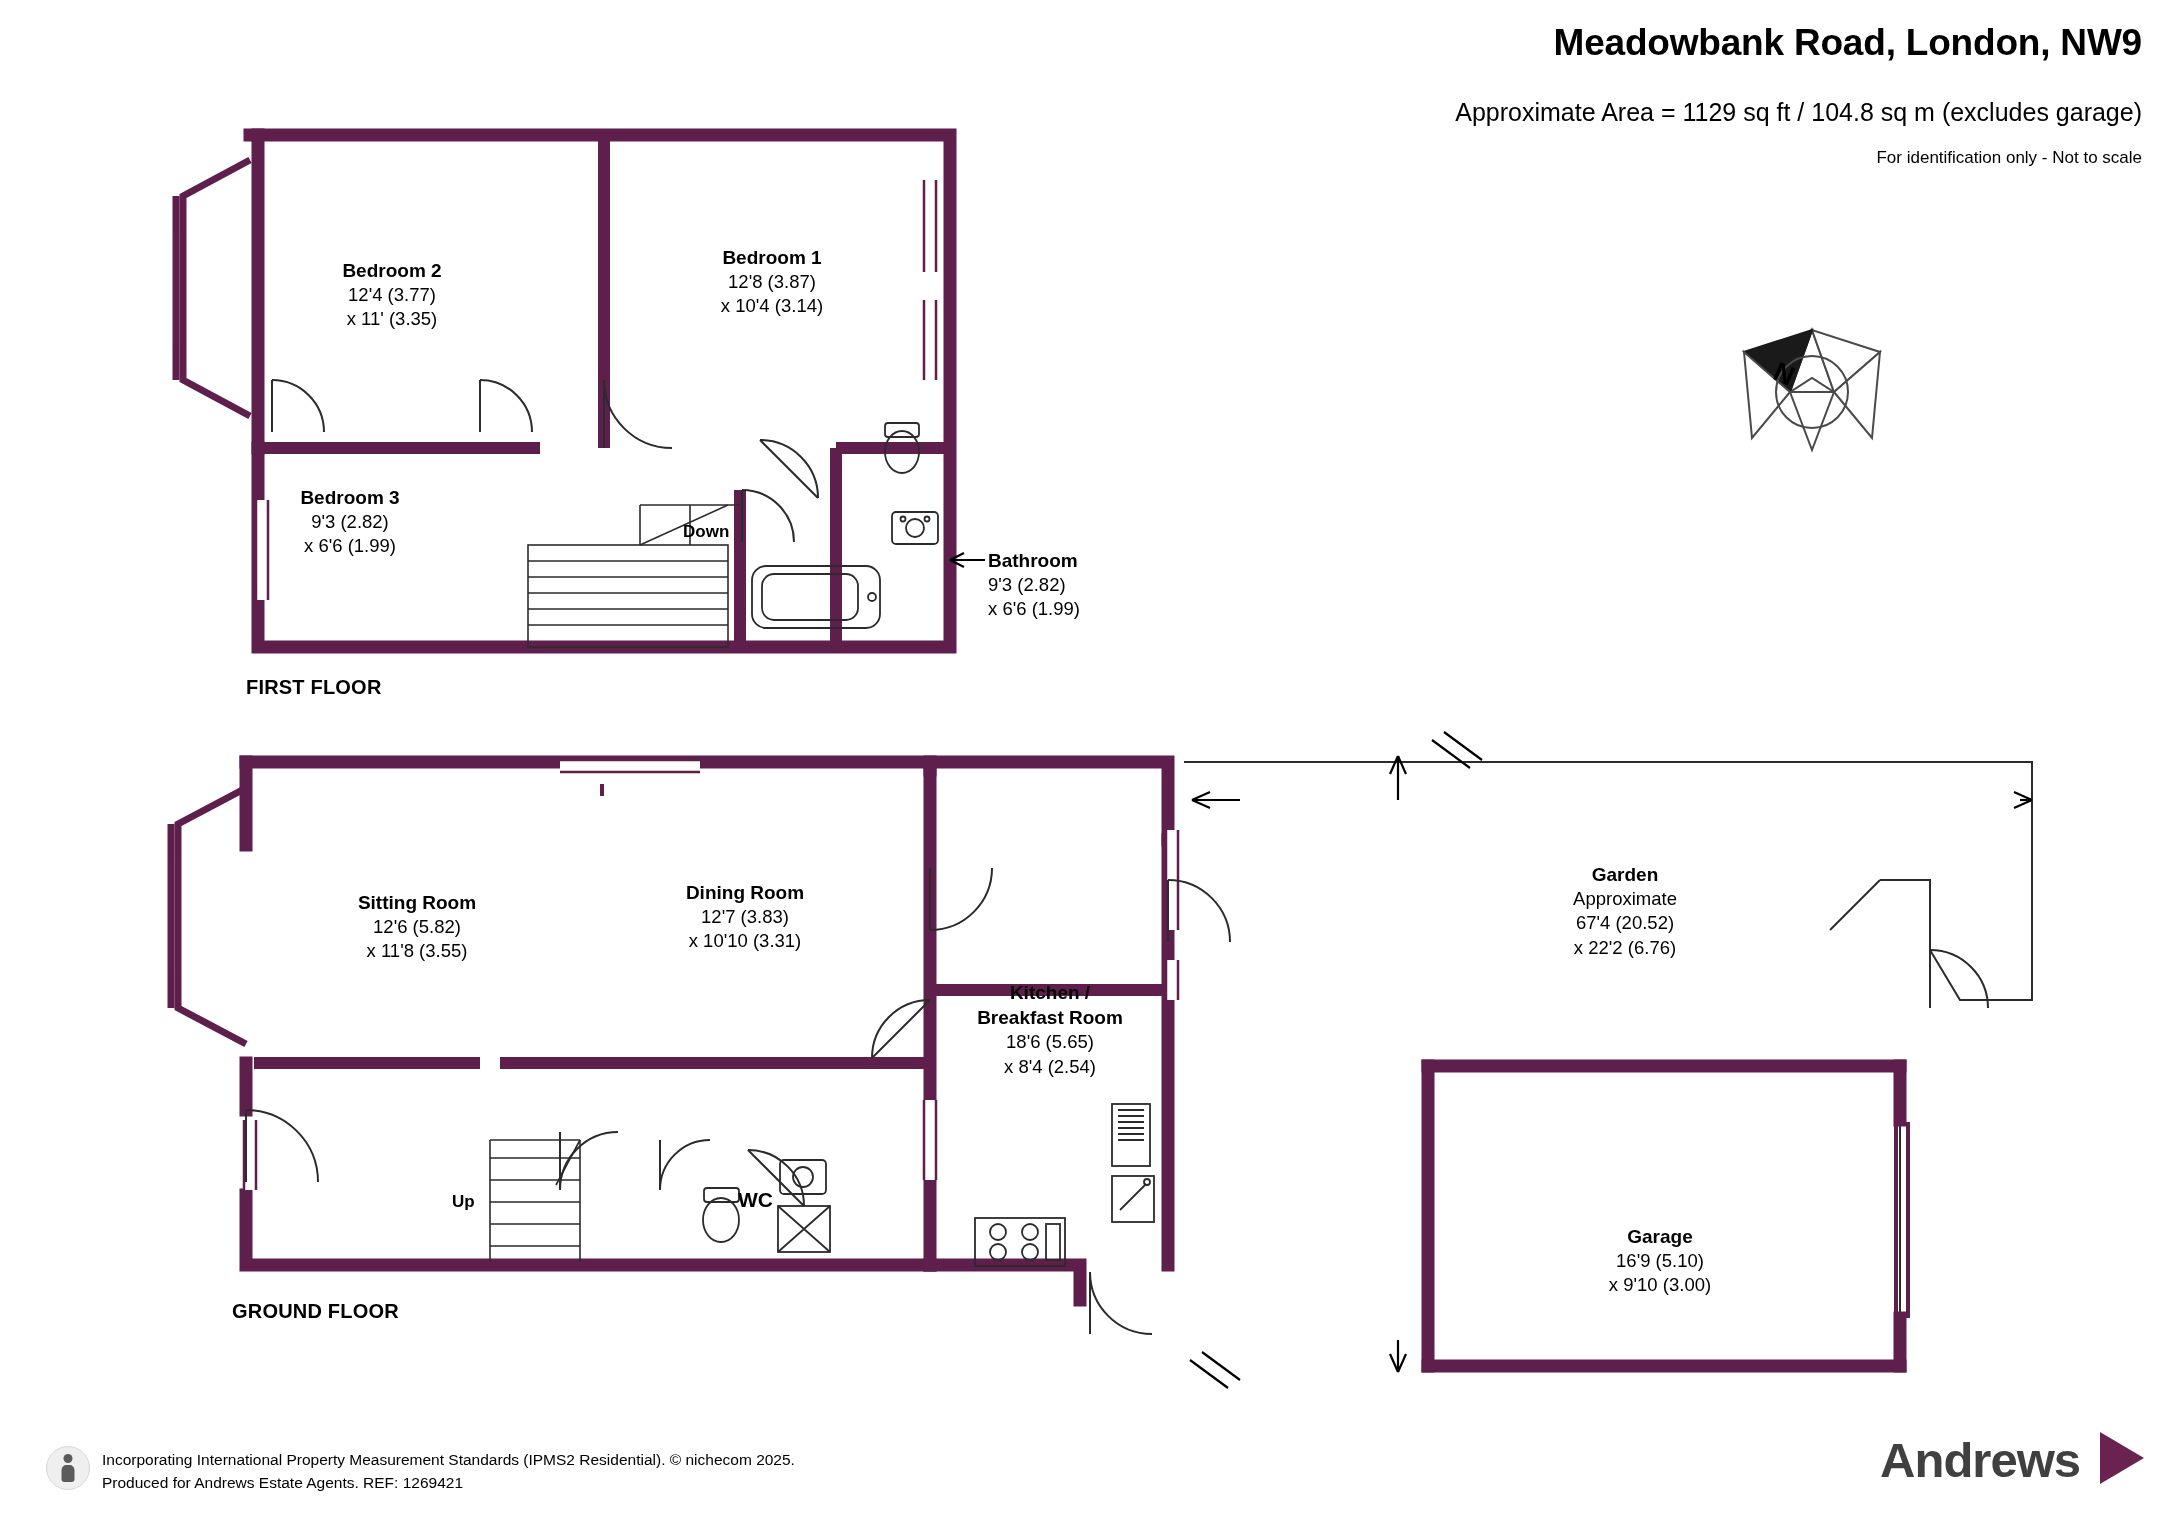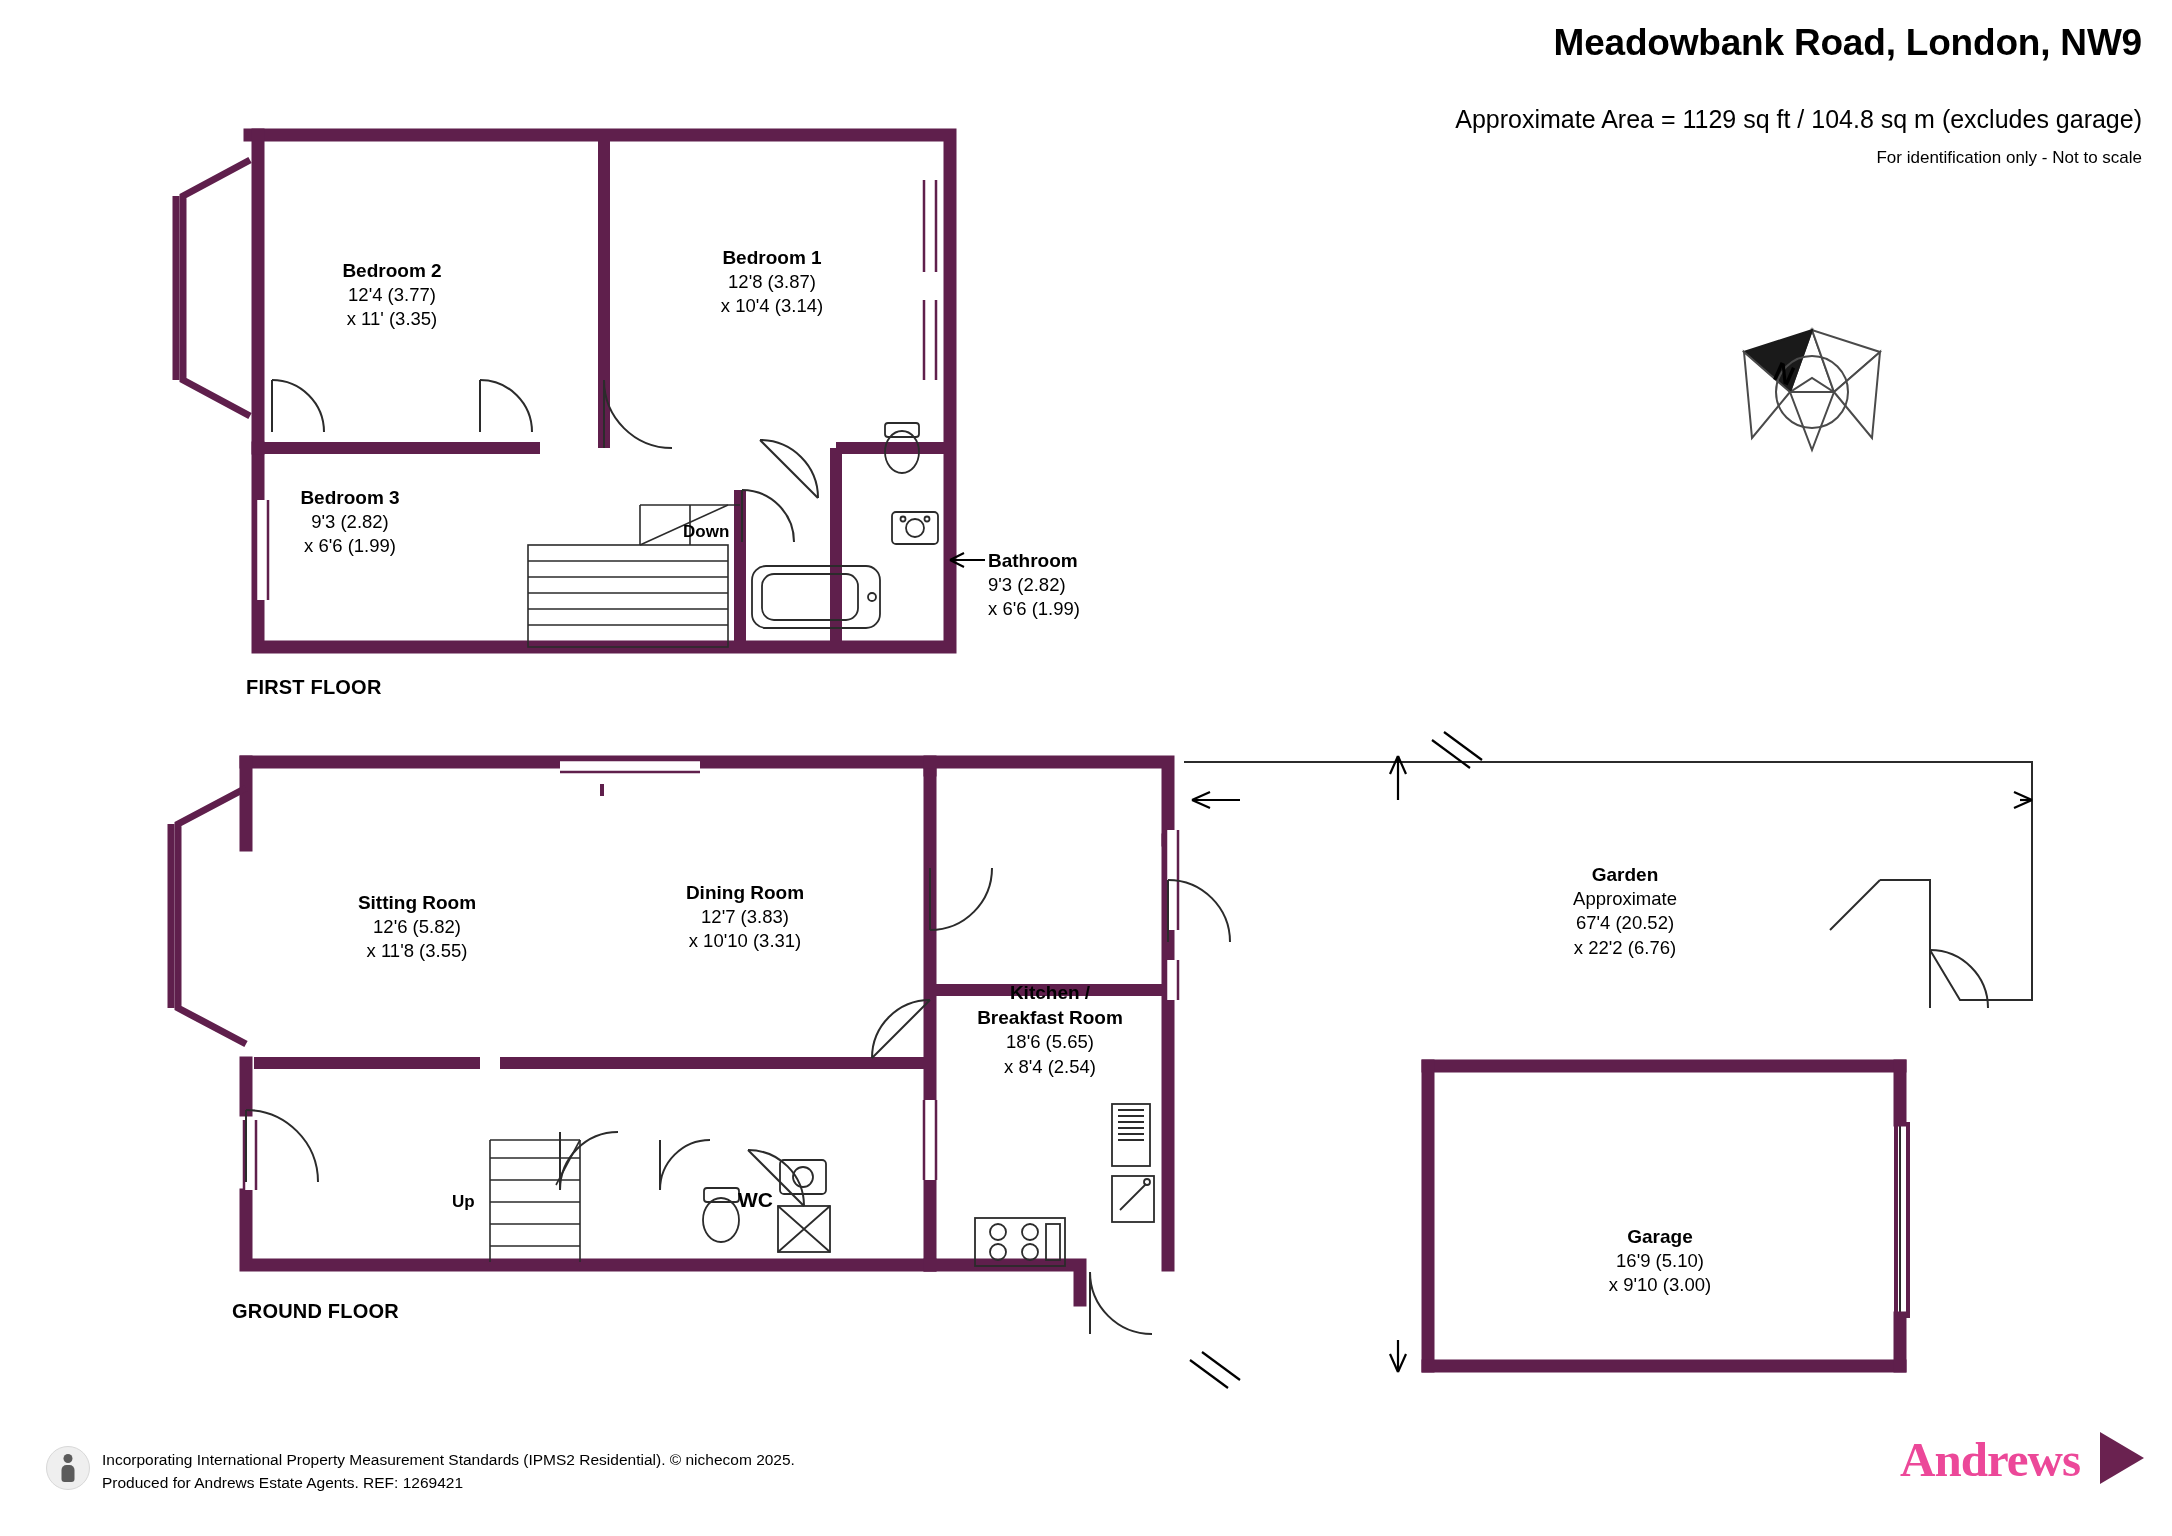--- a/index.html
+++ b/index.html
@@ -9,21 +9,21 @@
     color:#000;position:relative;overflow:hidden;
   }
   .plan{position:absolute;left:0;top:0;width:2172px;height:1536px;}
   
   .title{
     position:absolute;right:30px;top:22px;text-align:right;
     font-size:37px;font-weight:bold;letter-spacing:-0.2px;
   }
   .subtitle{
     position:absolute;right:30px;top:98px;text-align:right;
-    font-size:25px;font-weight:normal;margin-top:7px;
+    font-size:25px;font-weight:normal;
   }
   .note{
     position:absolute;right:30px;top:148px;text-align:right;
     font-size:17px;
   }
   .floor-label{
     position:absolute;font-size:20px;font-weight:bold;letter-spacing:0.2px;
   }
   .room{
     position:absolute;text-align:center;font-size:18.5px;line-height:1.32;
@@ -39,21 +39,21 @@
     position:absolute;left:50%;top:7px;transform:translateX(-50%);
     width:9px;height:9px;border-radius:50%;background:#5b5b5b;
   }
   .footer-icon .body{
     position:absolute;left:50%;top:18px;transform:translateX(-50%);
     width:13px;height:17px;border-radius:5px 5px 3px 3px;background:#5b5b5b;
   }
   .footer-text{position:absolute;left:102px;bottom:42px;font-size:15.5px;line-height:1.5;}
   .brand{
     position:absolute;right:92px;bottom:48px;font-size:49px;font-weight:bold;
-    color:#ec4899;letter-spacing:-1px;font-family:Liberation Serif, serif;
+    color:#404040;letter-spacing:-1px;
   }
   .brand-arrow{
     position:absolute;right:28px;bottom:52px;width:0;height:0;
     border-top:26px solid transparent;border-bottom:26px solid transparent;
     border-left:44px solid #6a2250;
   }
   
   .compass{position:absolute;left:1712px;top:312px;width:130px;height:130px;}
   .compass .n{
     position:absolute;left:62px;top:47px;font-size:27px;font-weight:bold;

